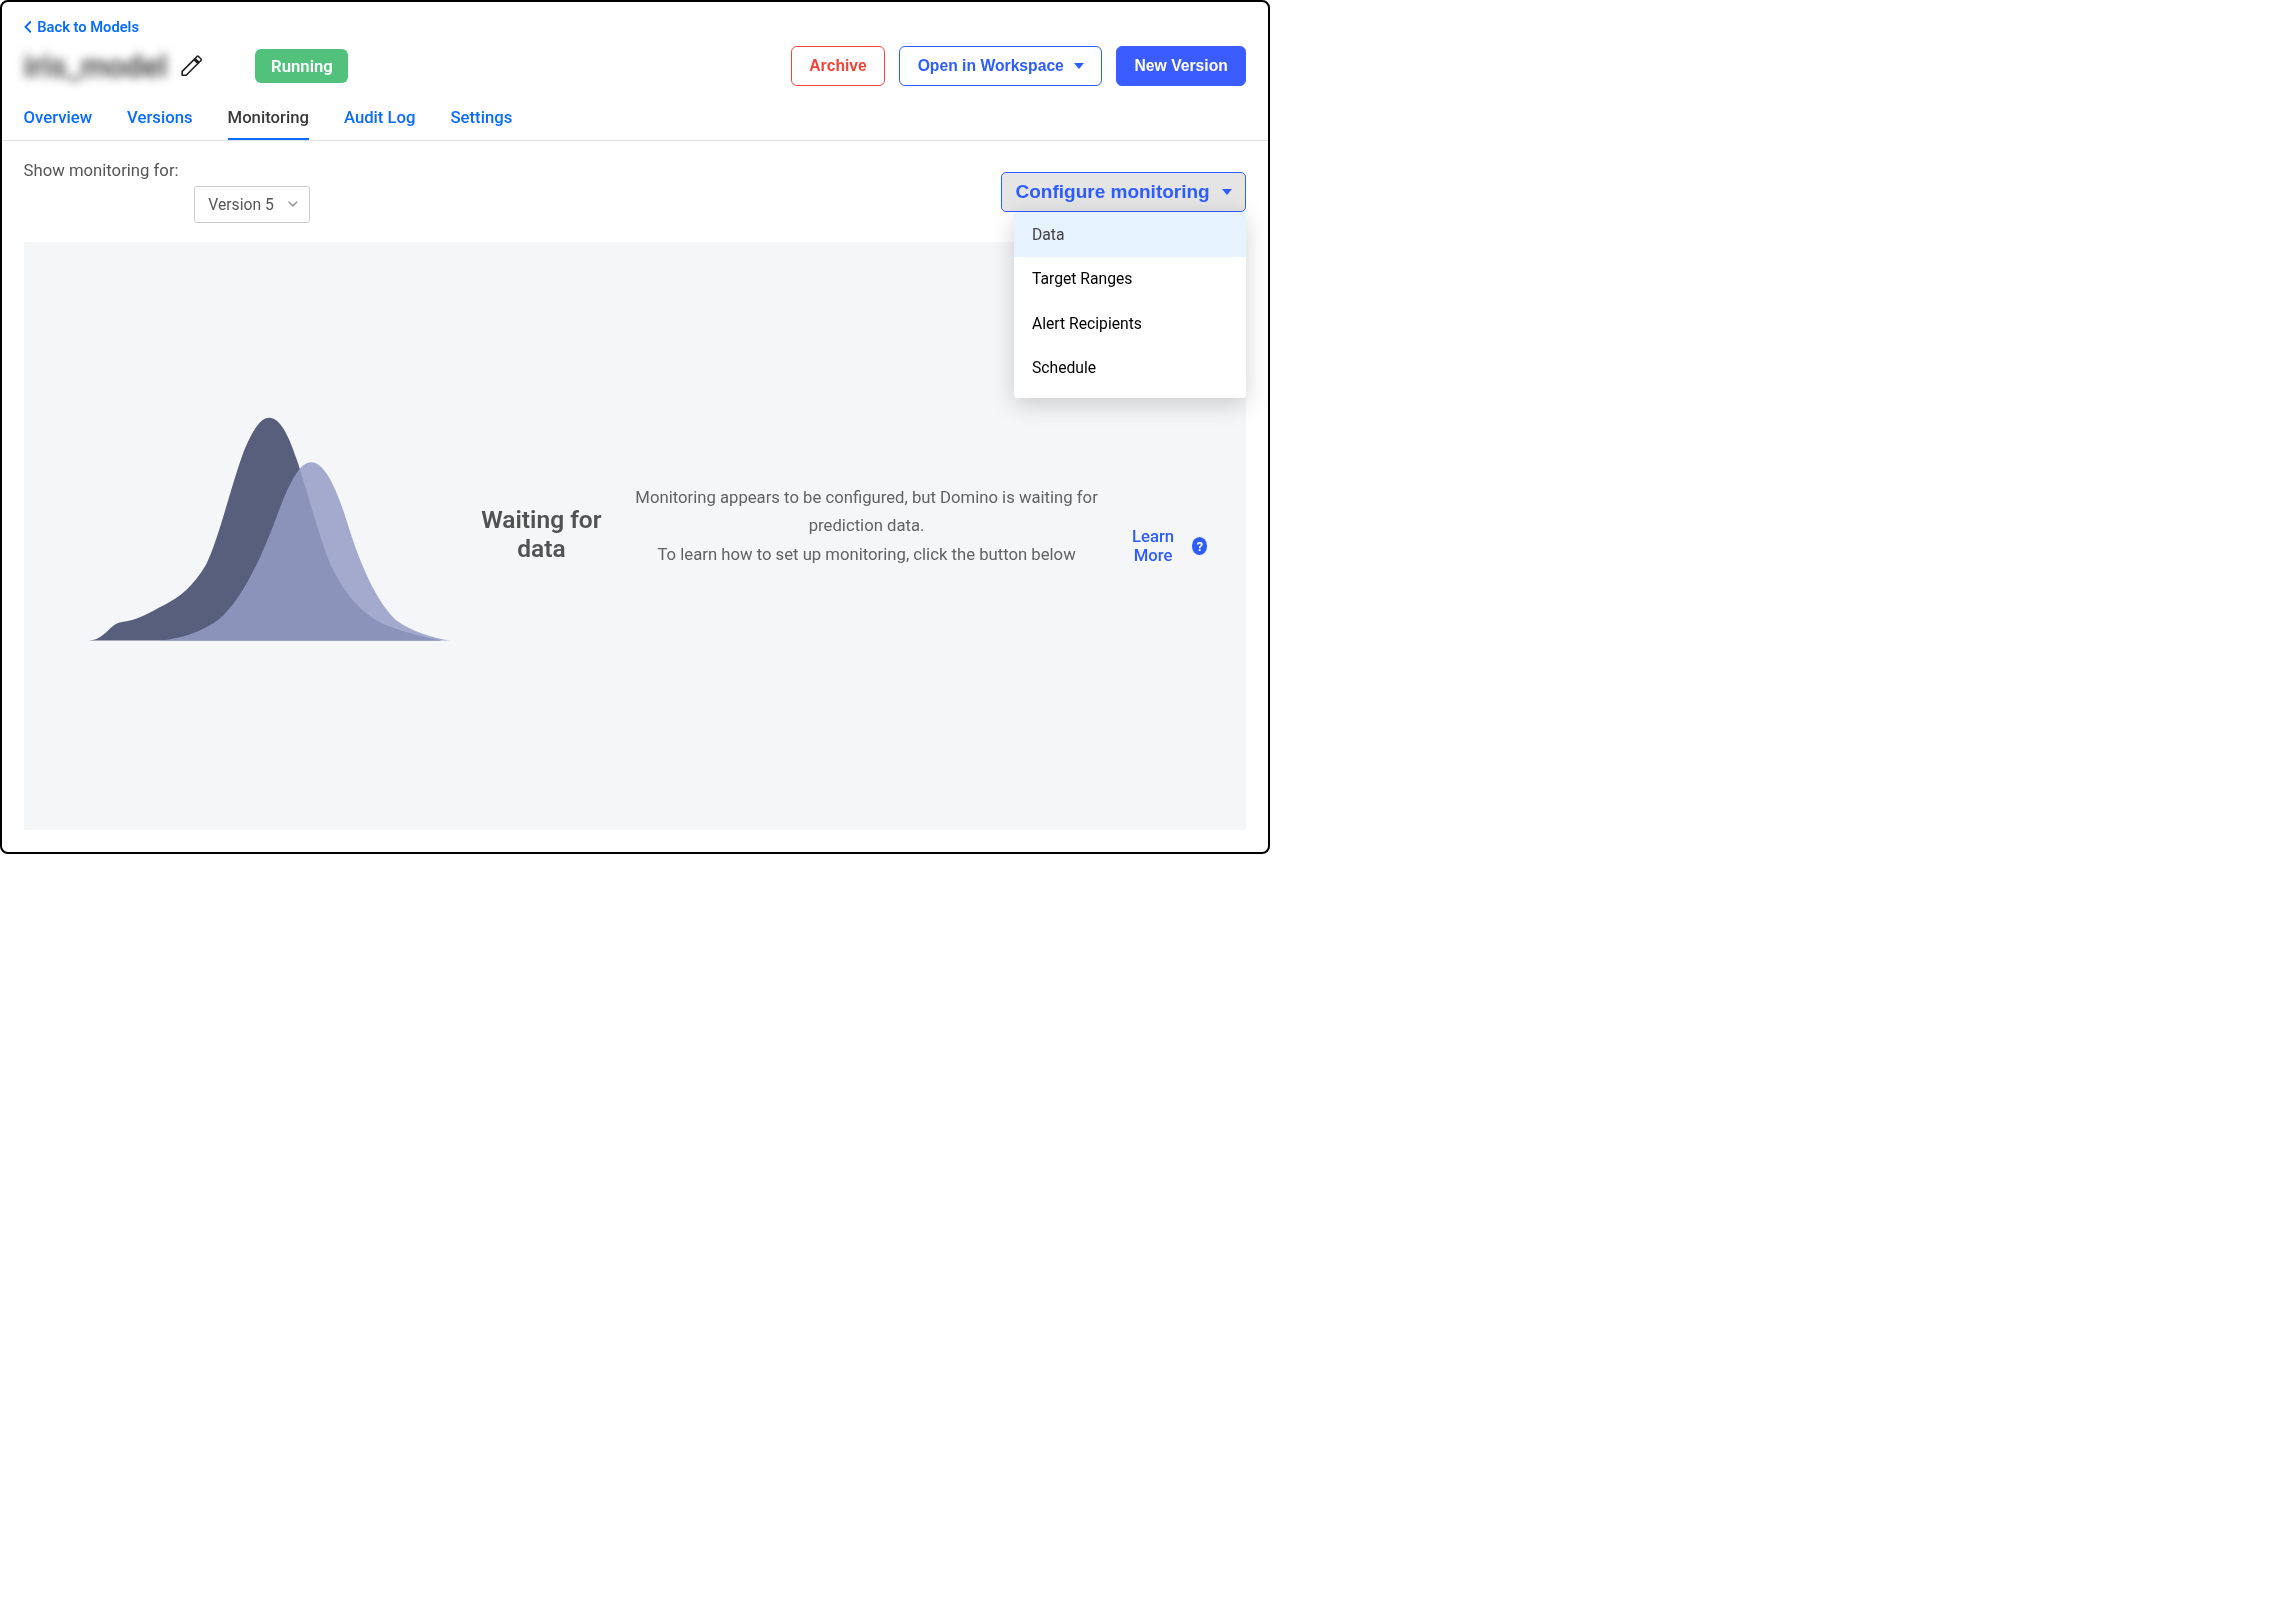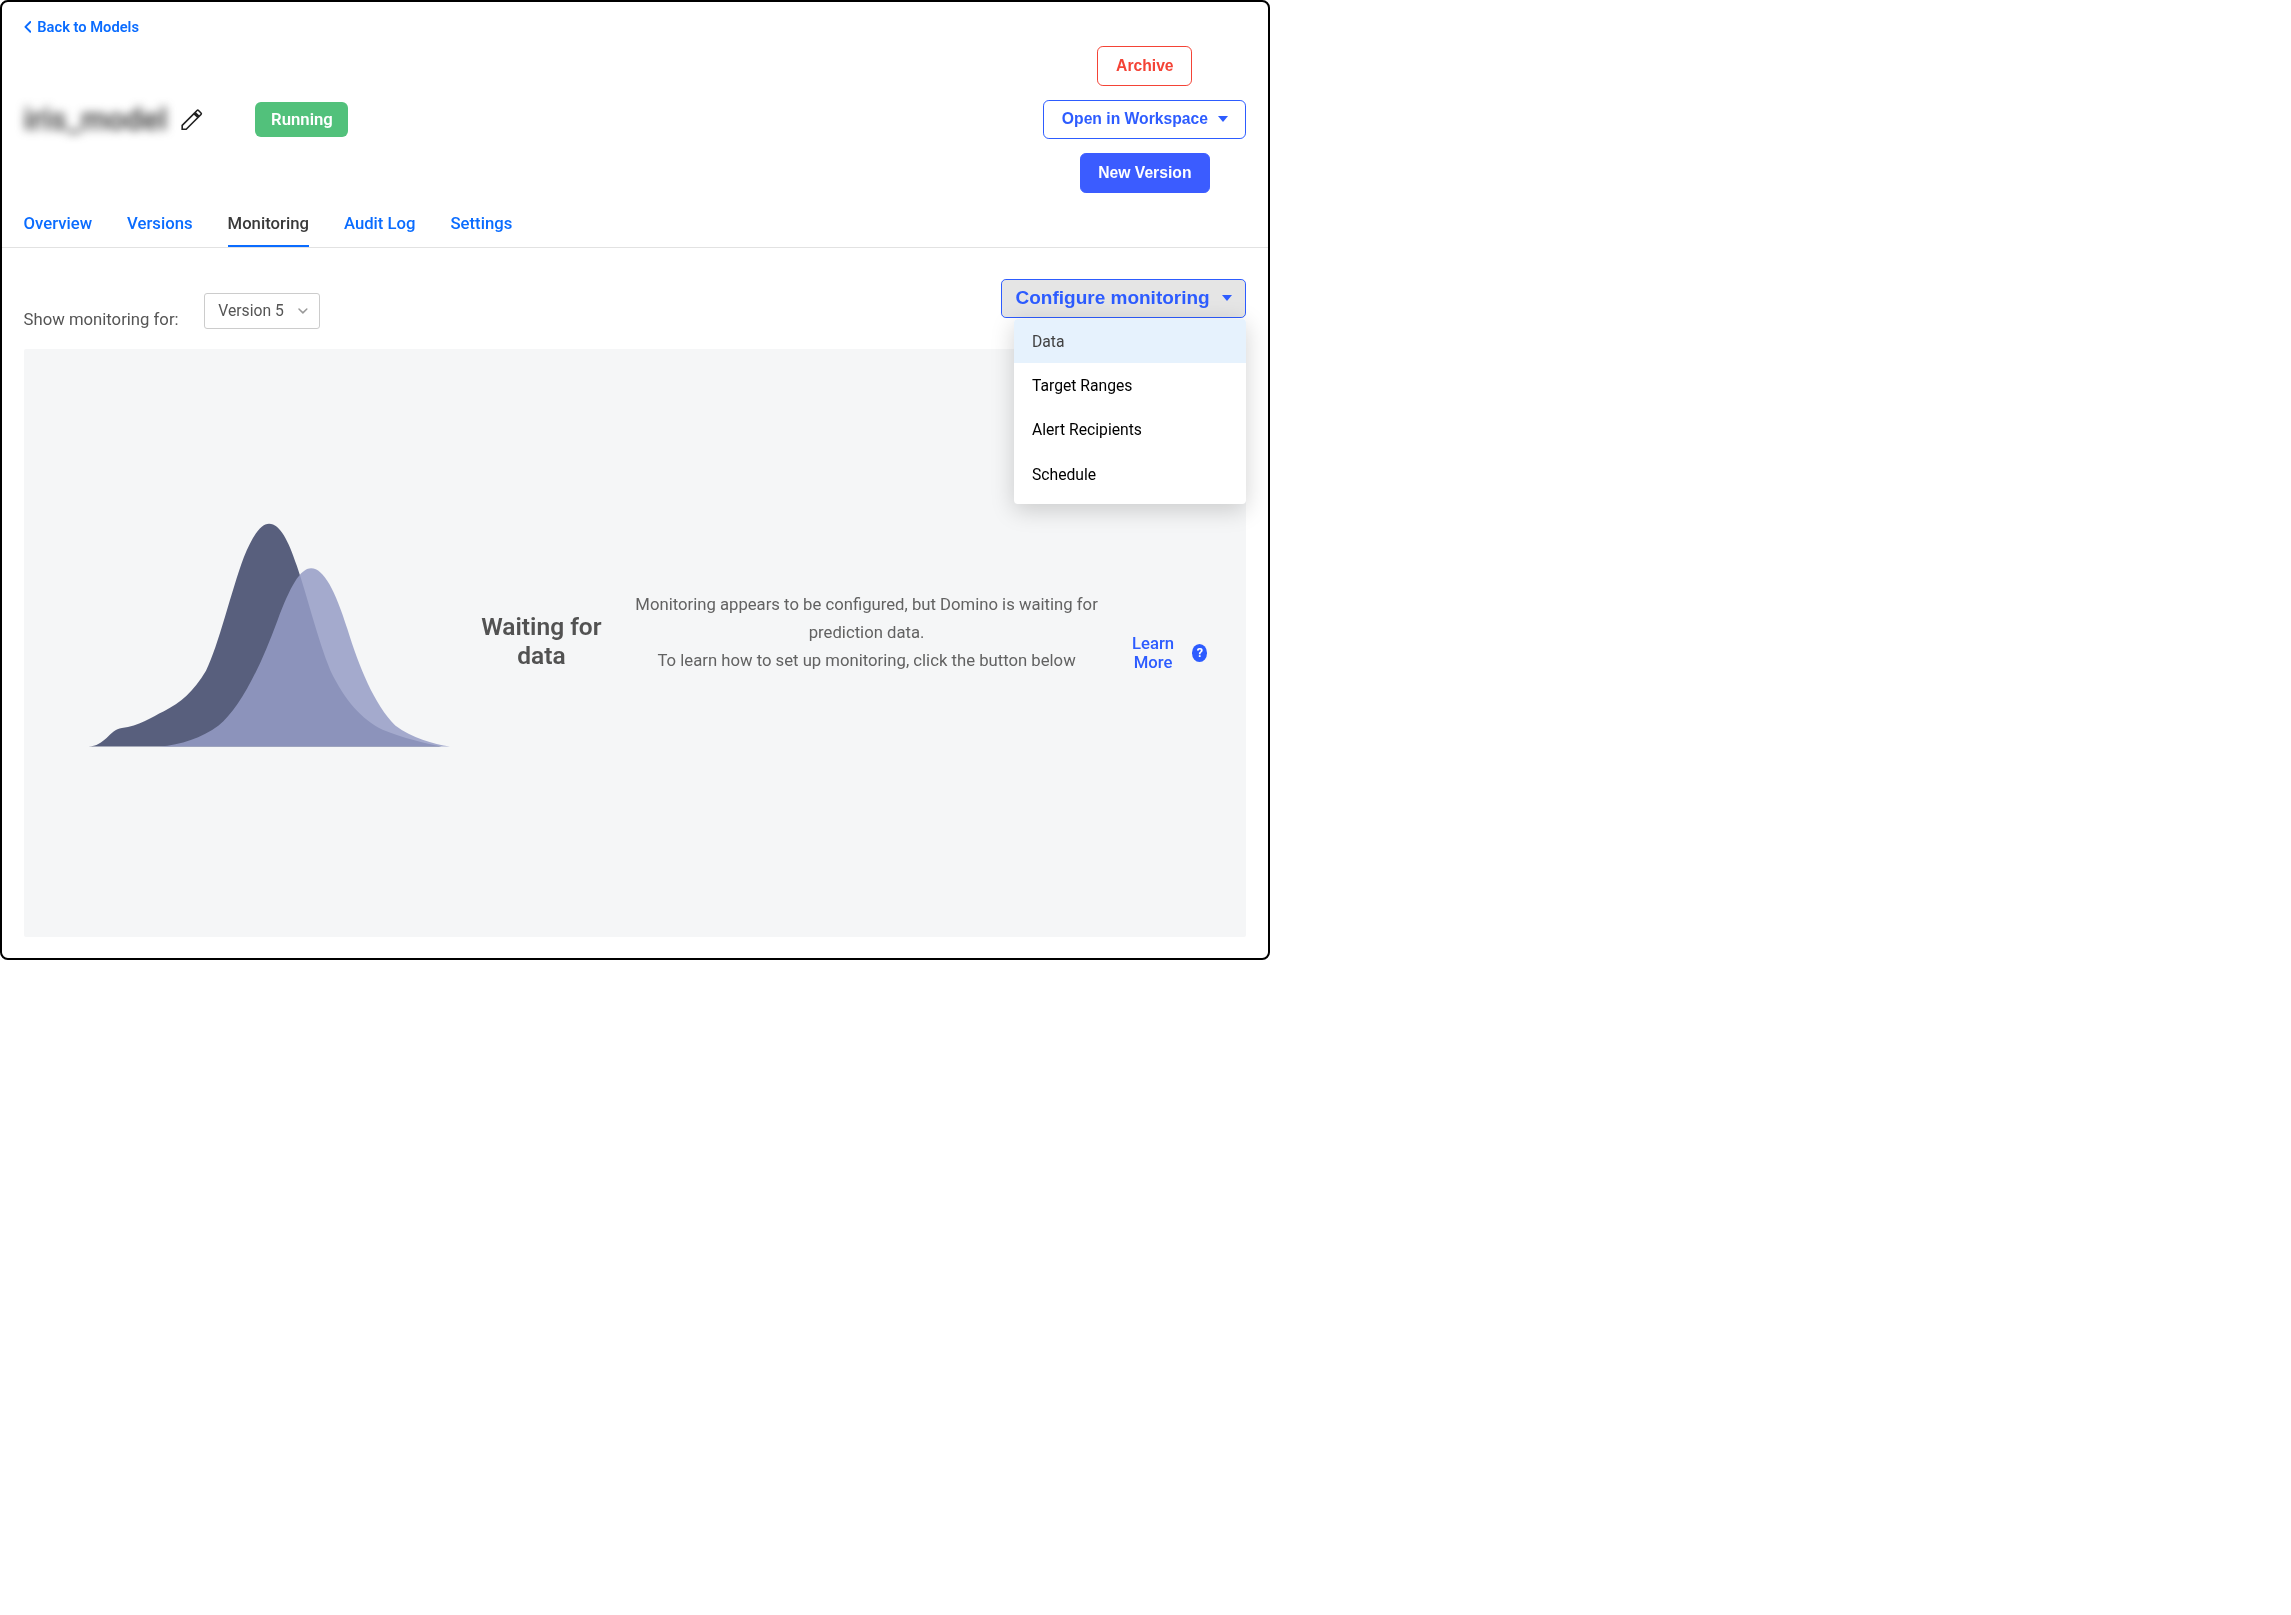--- a/index.html
+++ b/index.html
@@ -67,23 +67,22 @@
       background: #52c17b;
       color: #fff;
       font-size: 16.7px;
       font-weight: 600;
       padding: 7.8px 15.7px;
       border-radius: 5.9px;
       margin-left: 39px;
     }
     .header-actions {
       display: flex;
-      align-items: center;
+      align-items: flex-start;
       gap: 13.7px;
-      flex-direction: column;
     }
     .btn {
       font-size: 15.7px;
       font-weight: 600;
       padding: 9.8px 17.6px;
       border-radius: 5.9px;
       cursor: pointer;
       border: 1.5px solid transparent;
       display: inline-flex;
       align-items: center;
@@ -132,22 +131,22 @@
     }
     .controls-row {
       display: flex;
       align-items: center;
       justify-content: space-between;
       padding: 19.6px 21.6px;
       position: relative;
     }
     .show-for {
       display: flex;
-      align-items: flex-end;
-      gap: 25px;
+      align-items: flex-start;
+      gap: 15px;
     }
     .show-for-label {
       font-size: 16.7px;
       color: #555;
     }
     .version-select {
       border: 1px solid #ccc;
       border-radius: 3px;
       padding: 7.8px 35px 7.8px 13.7px;
       font-size: 15.7px;

